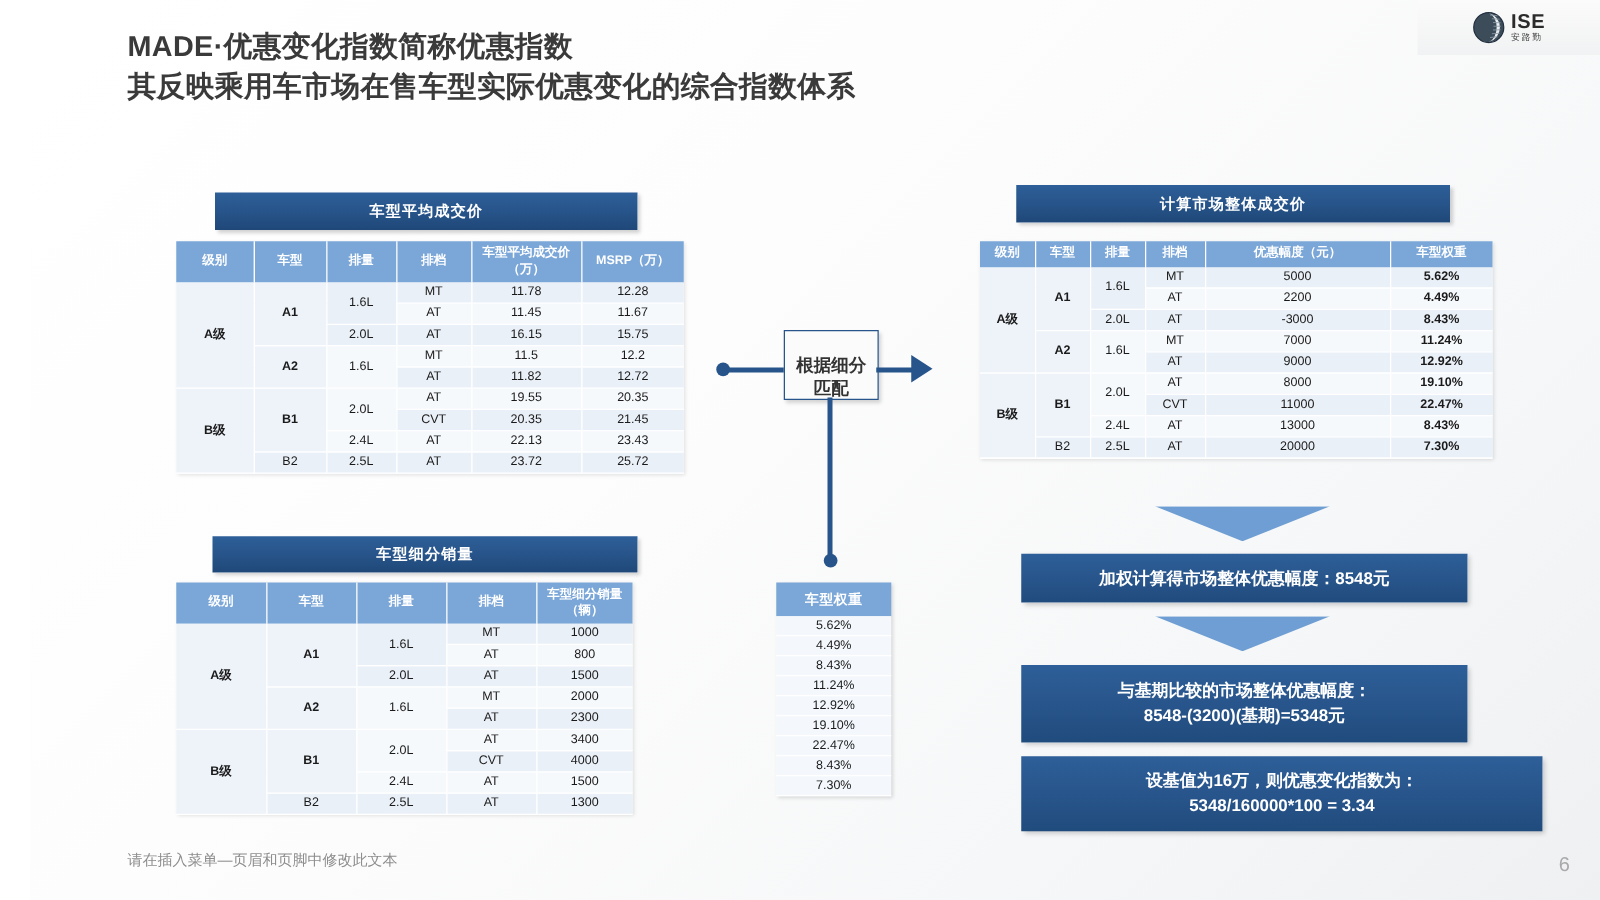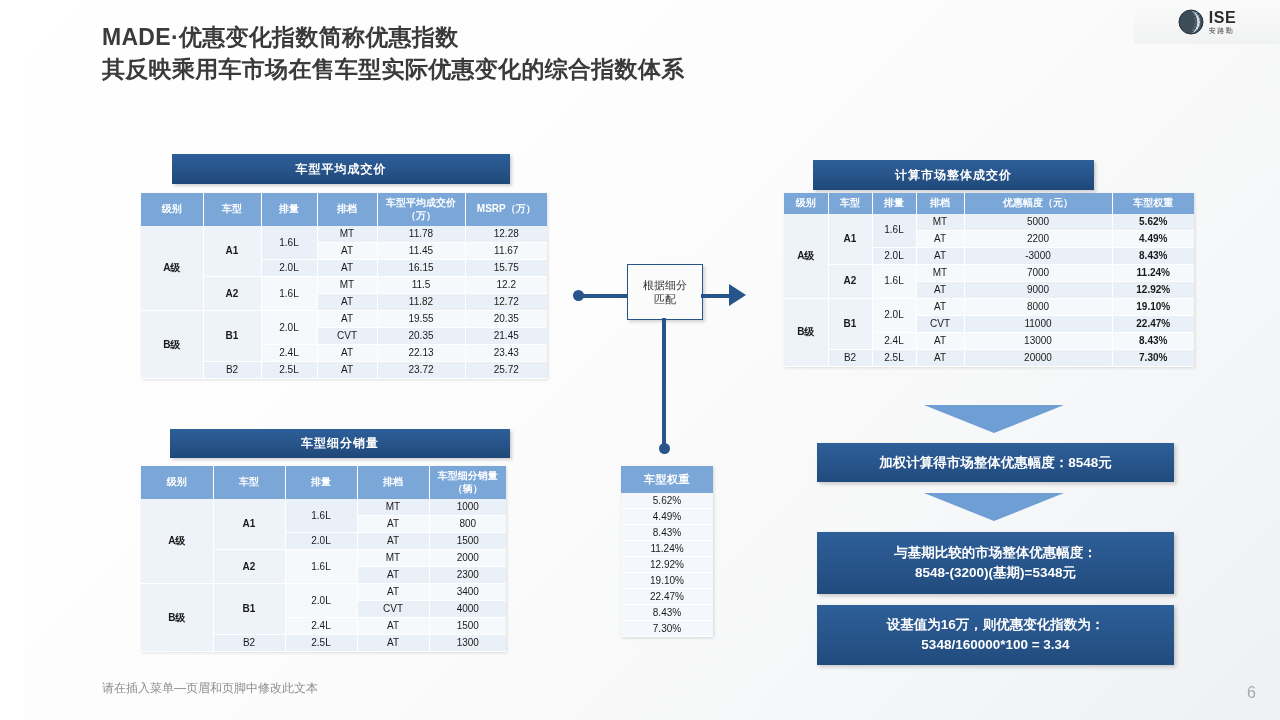--- a/index.html
+++ b/index.html
@@ -84,23 +84,24 @@
     position:absolute;
     background:linear-gradient(180deg,#2e5f98 0%,#27548a 55%,#204b7d 100%);
     color:#ffffff;display:flex;align-items:center;justify-content:center;
     text-align:center;font-weight:bold;font-size:13.5px;line-height:1.45;
     box-shadow:2px 2px 4px rgba(0,0,0,.2);padding:4px 21px;box-sizing:border-box;
   }
 
   
   .conn-box{
     position:absolute;background:#fbfbfb;border:1.5px solid #27548a;
-    color:#333;font-size:11px;line-height:1.3;text-align:center;
-    display:flex;align-items:center;justify-content:center;
+    color:#333;font-size:14px;line-height:1.3;text-align:center;
+    display:flex;align-items:flex-end;justify-content:center;
     box-shadow:2px 2px 3px rgba(0,0,0,.16);
+    font-weight:bold;
   }
   .conn-line{position:absolute;background:#27548a;}
   .conn-dot{position:absolute;width:11px;height:11px;border-radius:50%;background:#27548a;}
 
   
   .arrow-right-small{
     position:absolute;width:0;height:0;
     border-top:11px solid transparent;border-bottom:11px solid transparent;
     border-left:17px solid #27548a;
   }
@@ -252,21 +253,21 @@
   <div class="conn-dot" style="left:549px;top:290px;"></div>
   <div class="conn-line" style="left:558px;top:293.5px;width:50px;height:4px;"></div>
   <div class="conn-box" style="left:603px;top:264px;width:74px;height:54px;">
     <span><span>根据细分</span><br><span>匹配</span></span>
   </div>
   <div class="conn-line" style="left:677px;top:293.5px;width:30px;height:4px;"></div>
   <div class="arrow-right-small" style="left:705px;top:284px;"></div>
   <div class="conn-line" style="left:638px;top:318px;width:4px;height:130px;"></div>
   <div class="conn-dot" style="left:634.5px;top:443px;"></div>
 
-  <div class="banner" style="left:789px;top:160px;width:281px;height:30px;">计算市场整体成交价</div>
+  <div class="banner" style="left:789px;top:148px;width:347px;height:30px;">计算市场整体成交价</div>
 
   <table class="tbl" style="left:760px;top:193px;width:410px;">
     <colgroup>
         <col style="width:44px">
         <col style="width:44px">
         <col style="width:44px">
         <col style="width:48px">
         <col style="width:148px">
         <col style="width:82px">
       </colgroup>
@@ -453,20 +454,20 @@
   <div class="down-arrow" style="left:900px;top:405px;width:140px;height:28px;"></div>
 
   <div class="cbox" style="left:793px;top:443px;width:357px;height:39px;">加权计算得市场整体优惠幅度：8548元</div>
 
   <div class="down-arrow" style="left:900px;top:493px;width:140px;height:28px;"></div>
 
   <div class="cbox" style="left:793px;top:532px;width:357px;height:62px;">
     <span><span>与基期比较的市场整体优惠幅度：</span><br><span>8548-(3200)(基期)=5348元</span></span>
   </div>
 
-  <div class="cbox" style="left:793px;top:605px;width:357px;height:60px;text-align:center;">
+  <div class="cbox" style="left:793px;top:605px;width:417px;height:60px;text-align:center;">
     <span><span>设基值为16万，则优惠变化指数为：</span><br><span>5348/160000*100 = 3.34</span></span>
   </div>
 
   <div class="footer-text">请在插入菜单—页眉和页脚中修改此文本</div>
   <div class="page-no">6</div>
 
 </div>
 
 </body></html>

